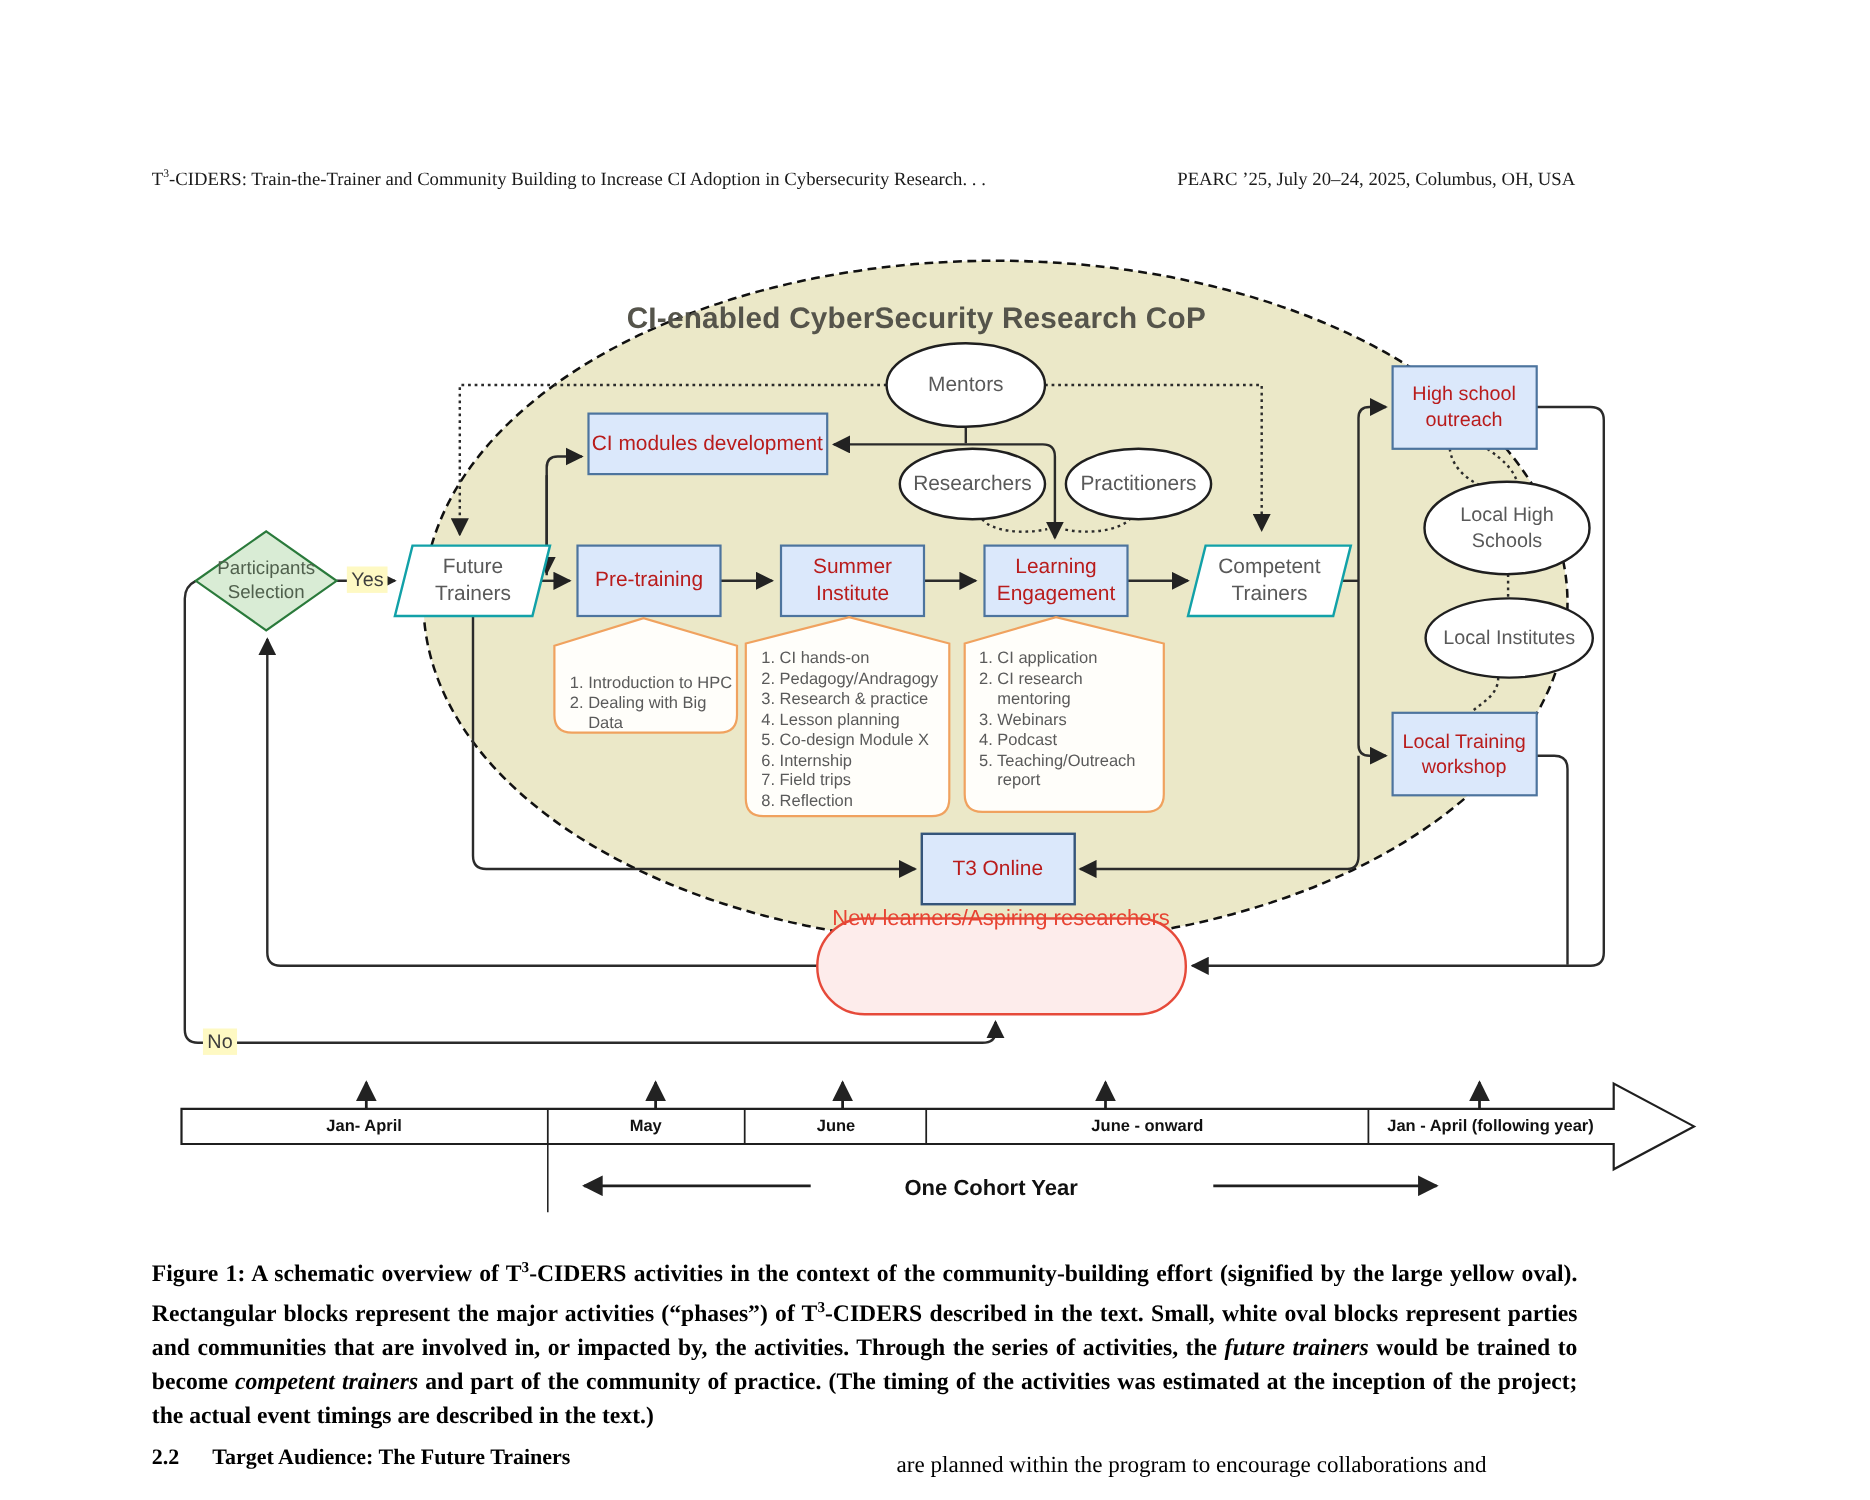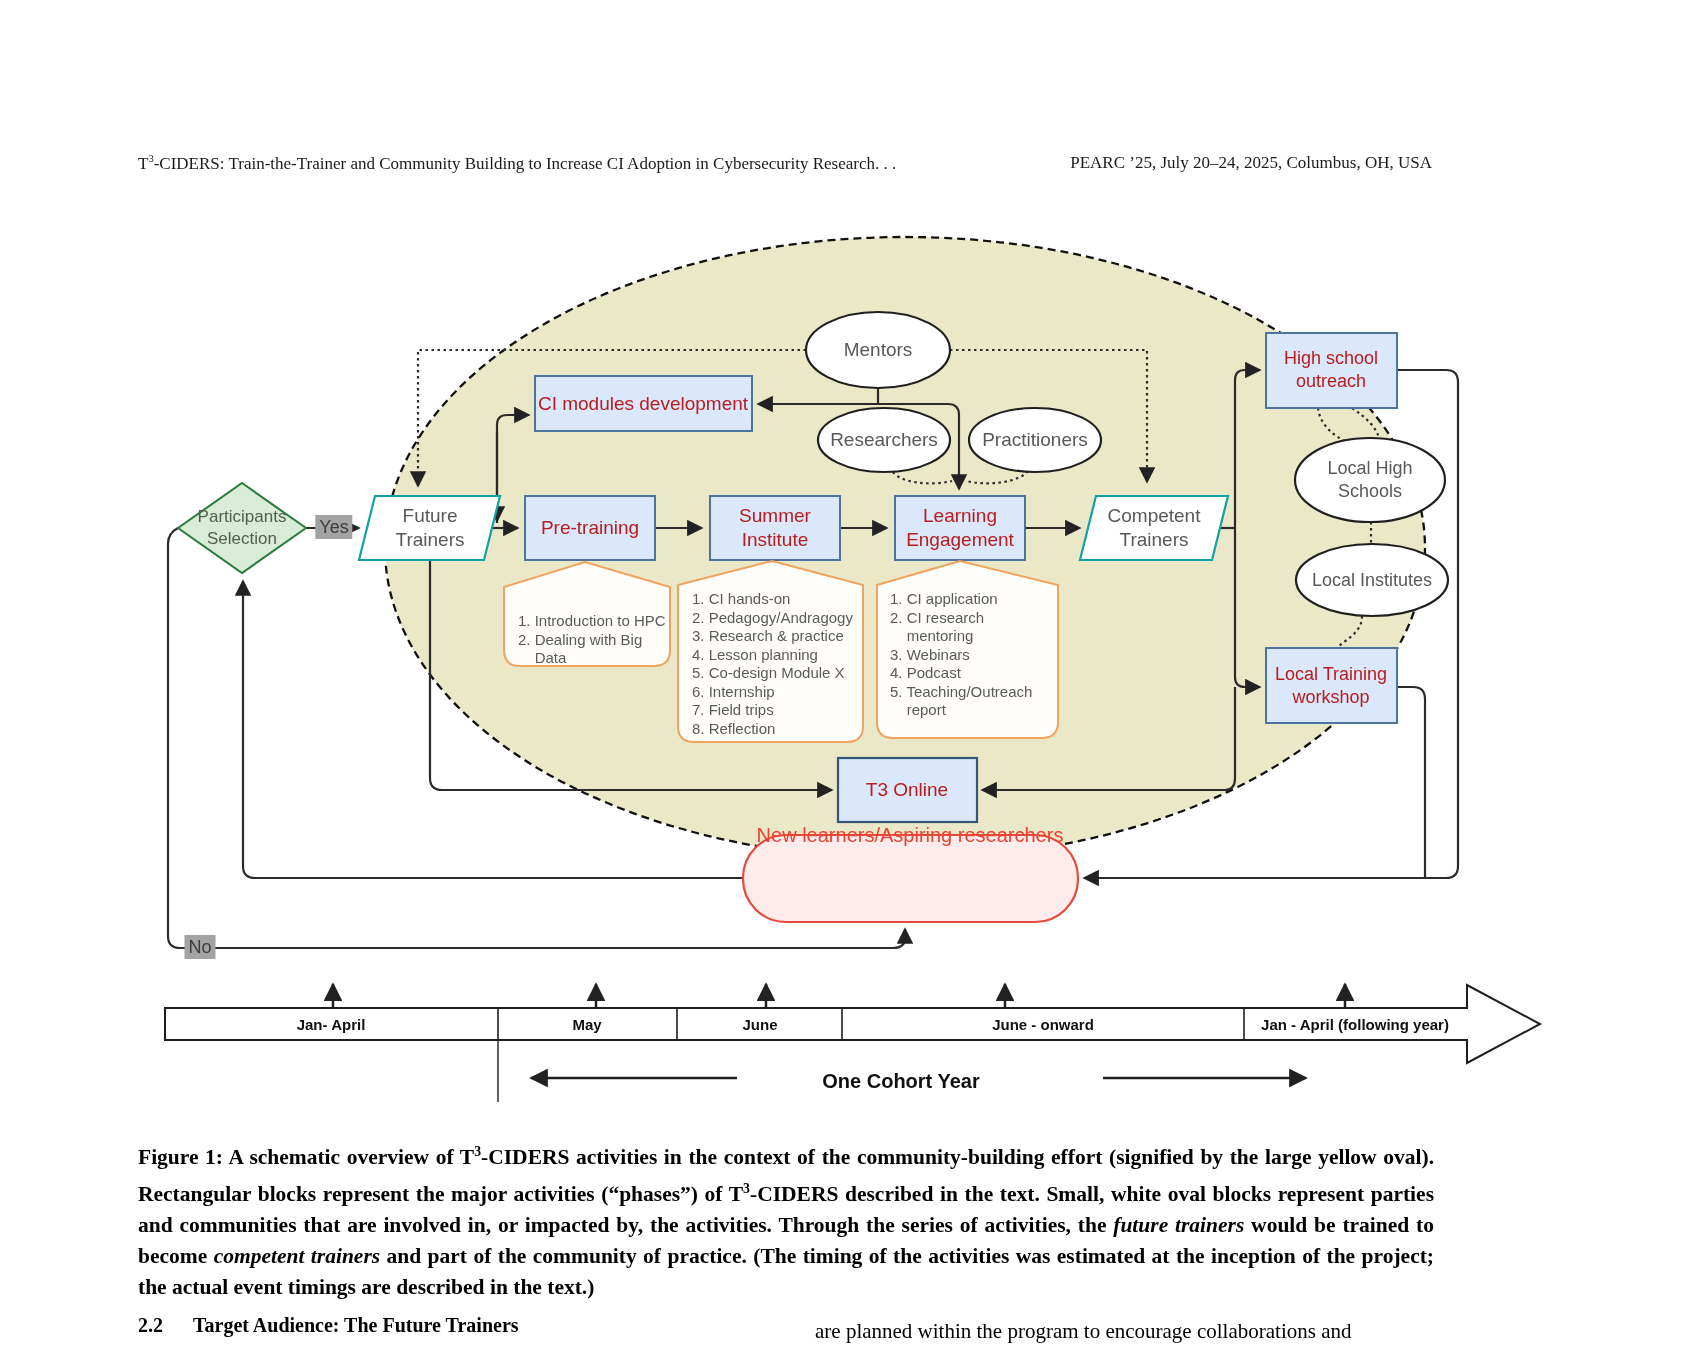--- a/index.html
+++ b/index.html
@@ -12,21 +12,21 @@
   #hdr-left{left:138px;}
   #hdr-right{right:268px;}
   
   .nl{position:absolute;transform:translate(-50%,-50%);text-align:center;color:#595959;
       font-size:19px;line-height:24px;white-space:nowrap;}
   .blue{color:#b91c1c;}
   .sm{font-size:18px;line-height:23px;}
   .green{color:#50604d;font-size:17px;line-height:22px;text-align:center;}
   .red{color:#e74433;font-size:20px;}
   .cop{font-size:27px;font-weight:600;color:#55544b;letter-spacing:.2px;}
-  .yn{font-size:18px;color:#3d3d3d;background:#a3a3a3;padding:0 4px;}
+  .yn{font-size:18px;color:#3d3d3d;background:#fef9c3;padding:0 4px;}
   .callout-text{position:absolute;font-size:15px;line-height:18.5px;color:#5a5a5a;white-space:pre;text-align:left;}
   
   .tl{position:absolute;transform:translate(-50%,-50%);font-size:15px;font-weight:600;color:#111;white-space:nowrap;}
   .tlbig{font-size:20px;}
   
   .caption{position:absolute;left:138px;top:1136px;width:1296px;font-family:"Liberation Serif",serif;
            font-weight:bold;font-size:21.5px;line-height:31px;color:#000;text-align:justify;}
   .caption sup{font-size:64%;}
   
   .sec-head{position:absolute;left:138px;top:1314px;font-family:"Liberation Serif",serif;font-weight:bold;
@@ -130,20 +130,21 @@
         <path d="M596 1008 V984" marker-end="url(#ah)"></path>
         <path d="M766 1008 V984" marker-end="url(#ah)"></path>
         <path d="M1005 1008 V984" marker-end="url(#ah)"></path>
         <path d="M1345 1008 V984" marker-end="url(#ah)"></path>
       </g>
       <path d="M737 1078 H531" stroke-width="2.5" marker-end="url(#ah)"></path>
       <path d="M1103 1078 H1306" stroke-width="2.5" marker-end="url(#ah)"></path>
     </g>
   </svg>
 
+  <div class="nl cop" style="left:833px;top:289px;">CI-enabled CyberSecurity Research CoP</div>
 
   <div class="nl" style="left:878px;top:350px;">
       <div>Mentors</div>
     </div>
   <div class="nl" style="left:884px;top:440px;">
       <div>Researchers</div>
     </div>
   <div class="nl" style="left:1035px;top:440px;">
       <div>Practitioners</div>
     </div>

